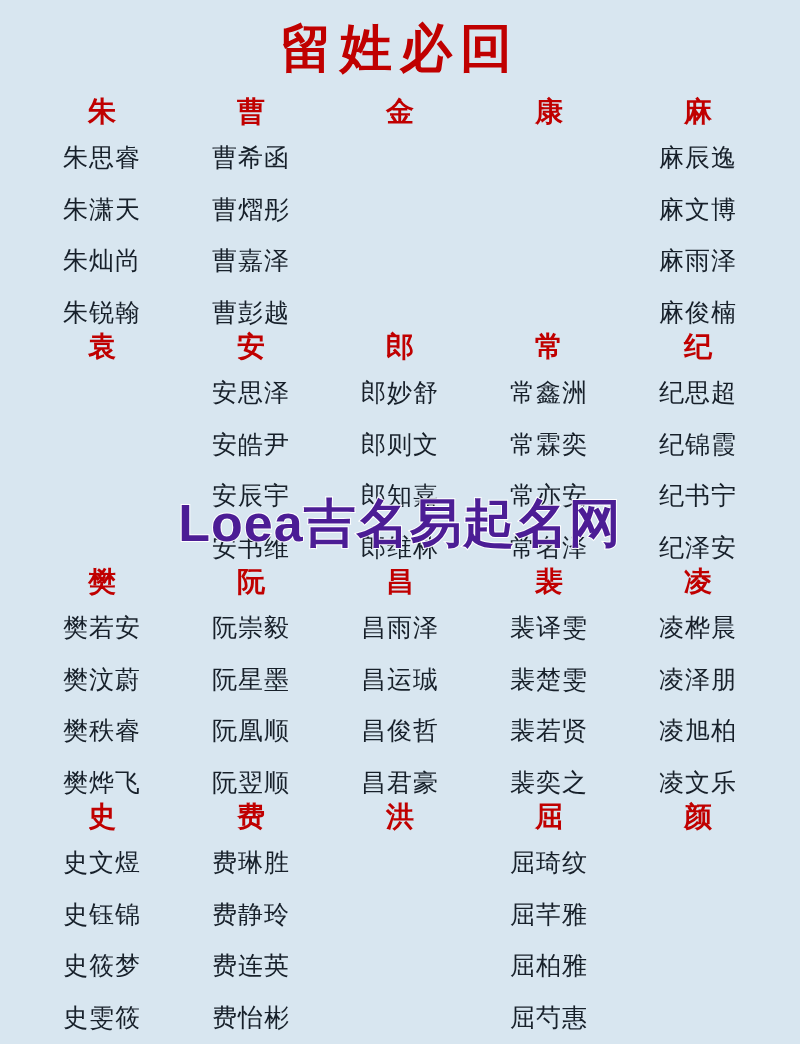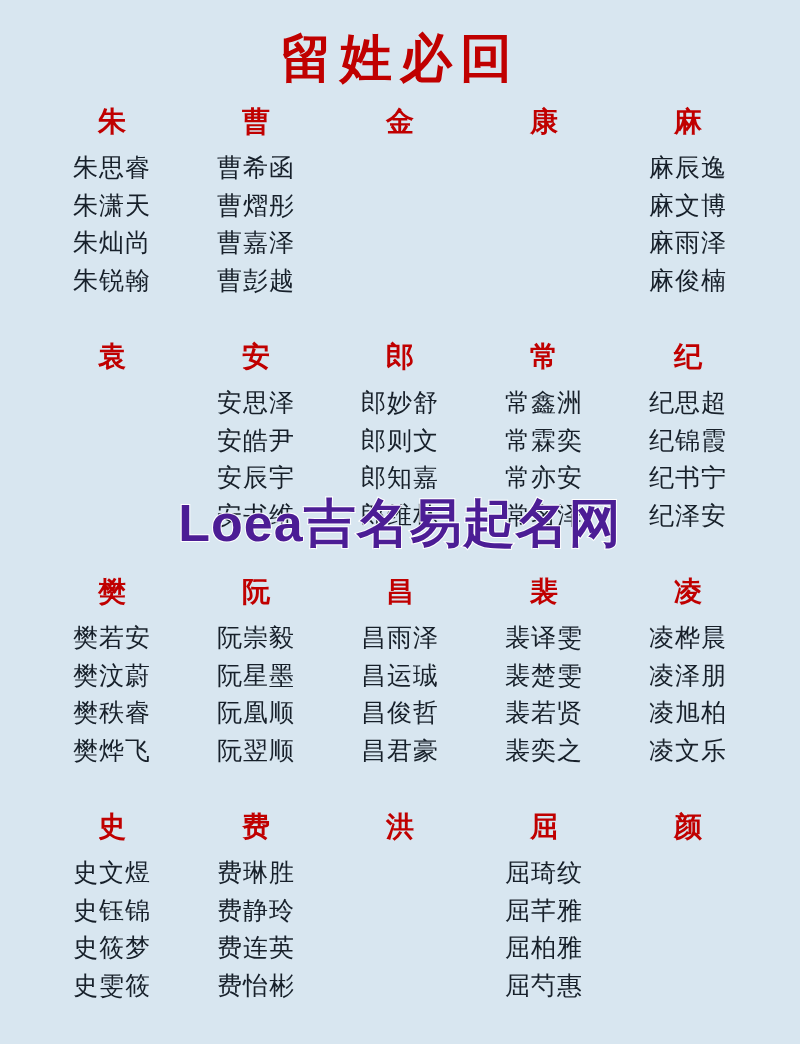--- a/index.html
+++ b/index.html
@@ -12,21 +12,21 @@
     background: #d8e6f0;
     font-family: "Liberation Serif", "DejaVu Serif", serif;
     overflow: hidden;
     position: relative;
   }
   .page {
     width: 800px;
     height: 916px;
     position: relative;
     box-sizing: border-box;
-    padding: 12px;
+    padding: 2px;
   }
   .main-title {
     text-align: center;
     color: #c00000;
     font-size: 52px;
     font-weight: bold;
     letter-spacing: 8px;
     padding-top: 18px;
     line-height: 1.1;
     font-family: "Liberation Serif", "DejaVu Serif", serif;
@@ -53,21 +53,21 @@
     color: #c00000;
     font-size: 28px;
     font-weight: bold;
     line-height: 1.2;
     margin-bottom: 12px;
   }
   .names {
     display: flex;
     flex-direction: column;
     align-items: center;
-    gap: 4px;
+    gap: 18px;
   }
   .name {
     color: #17202a;
     font-size: 25px;
     line-height: 1.35;
     letter-spacing: 1px;
     white-space: nowrap;
   }
   .watermark {
     position: absolute;

